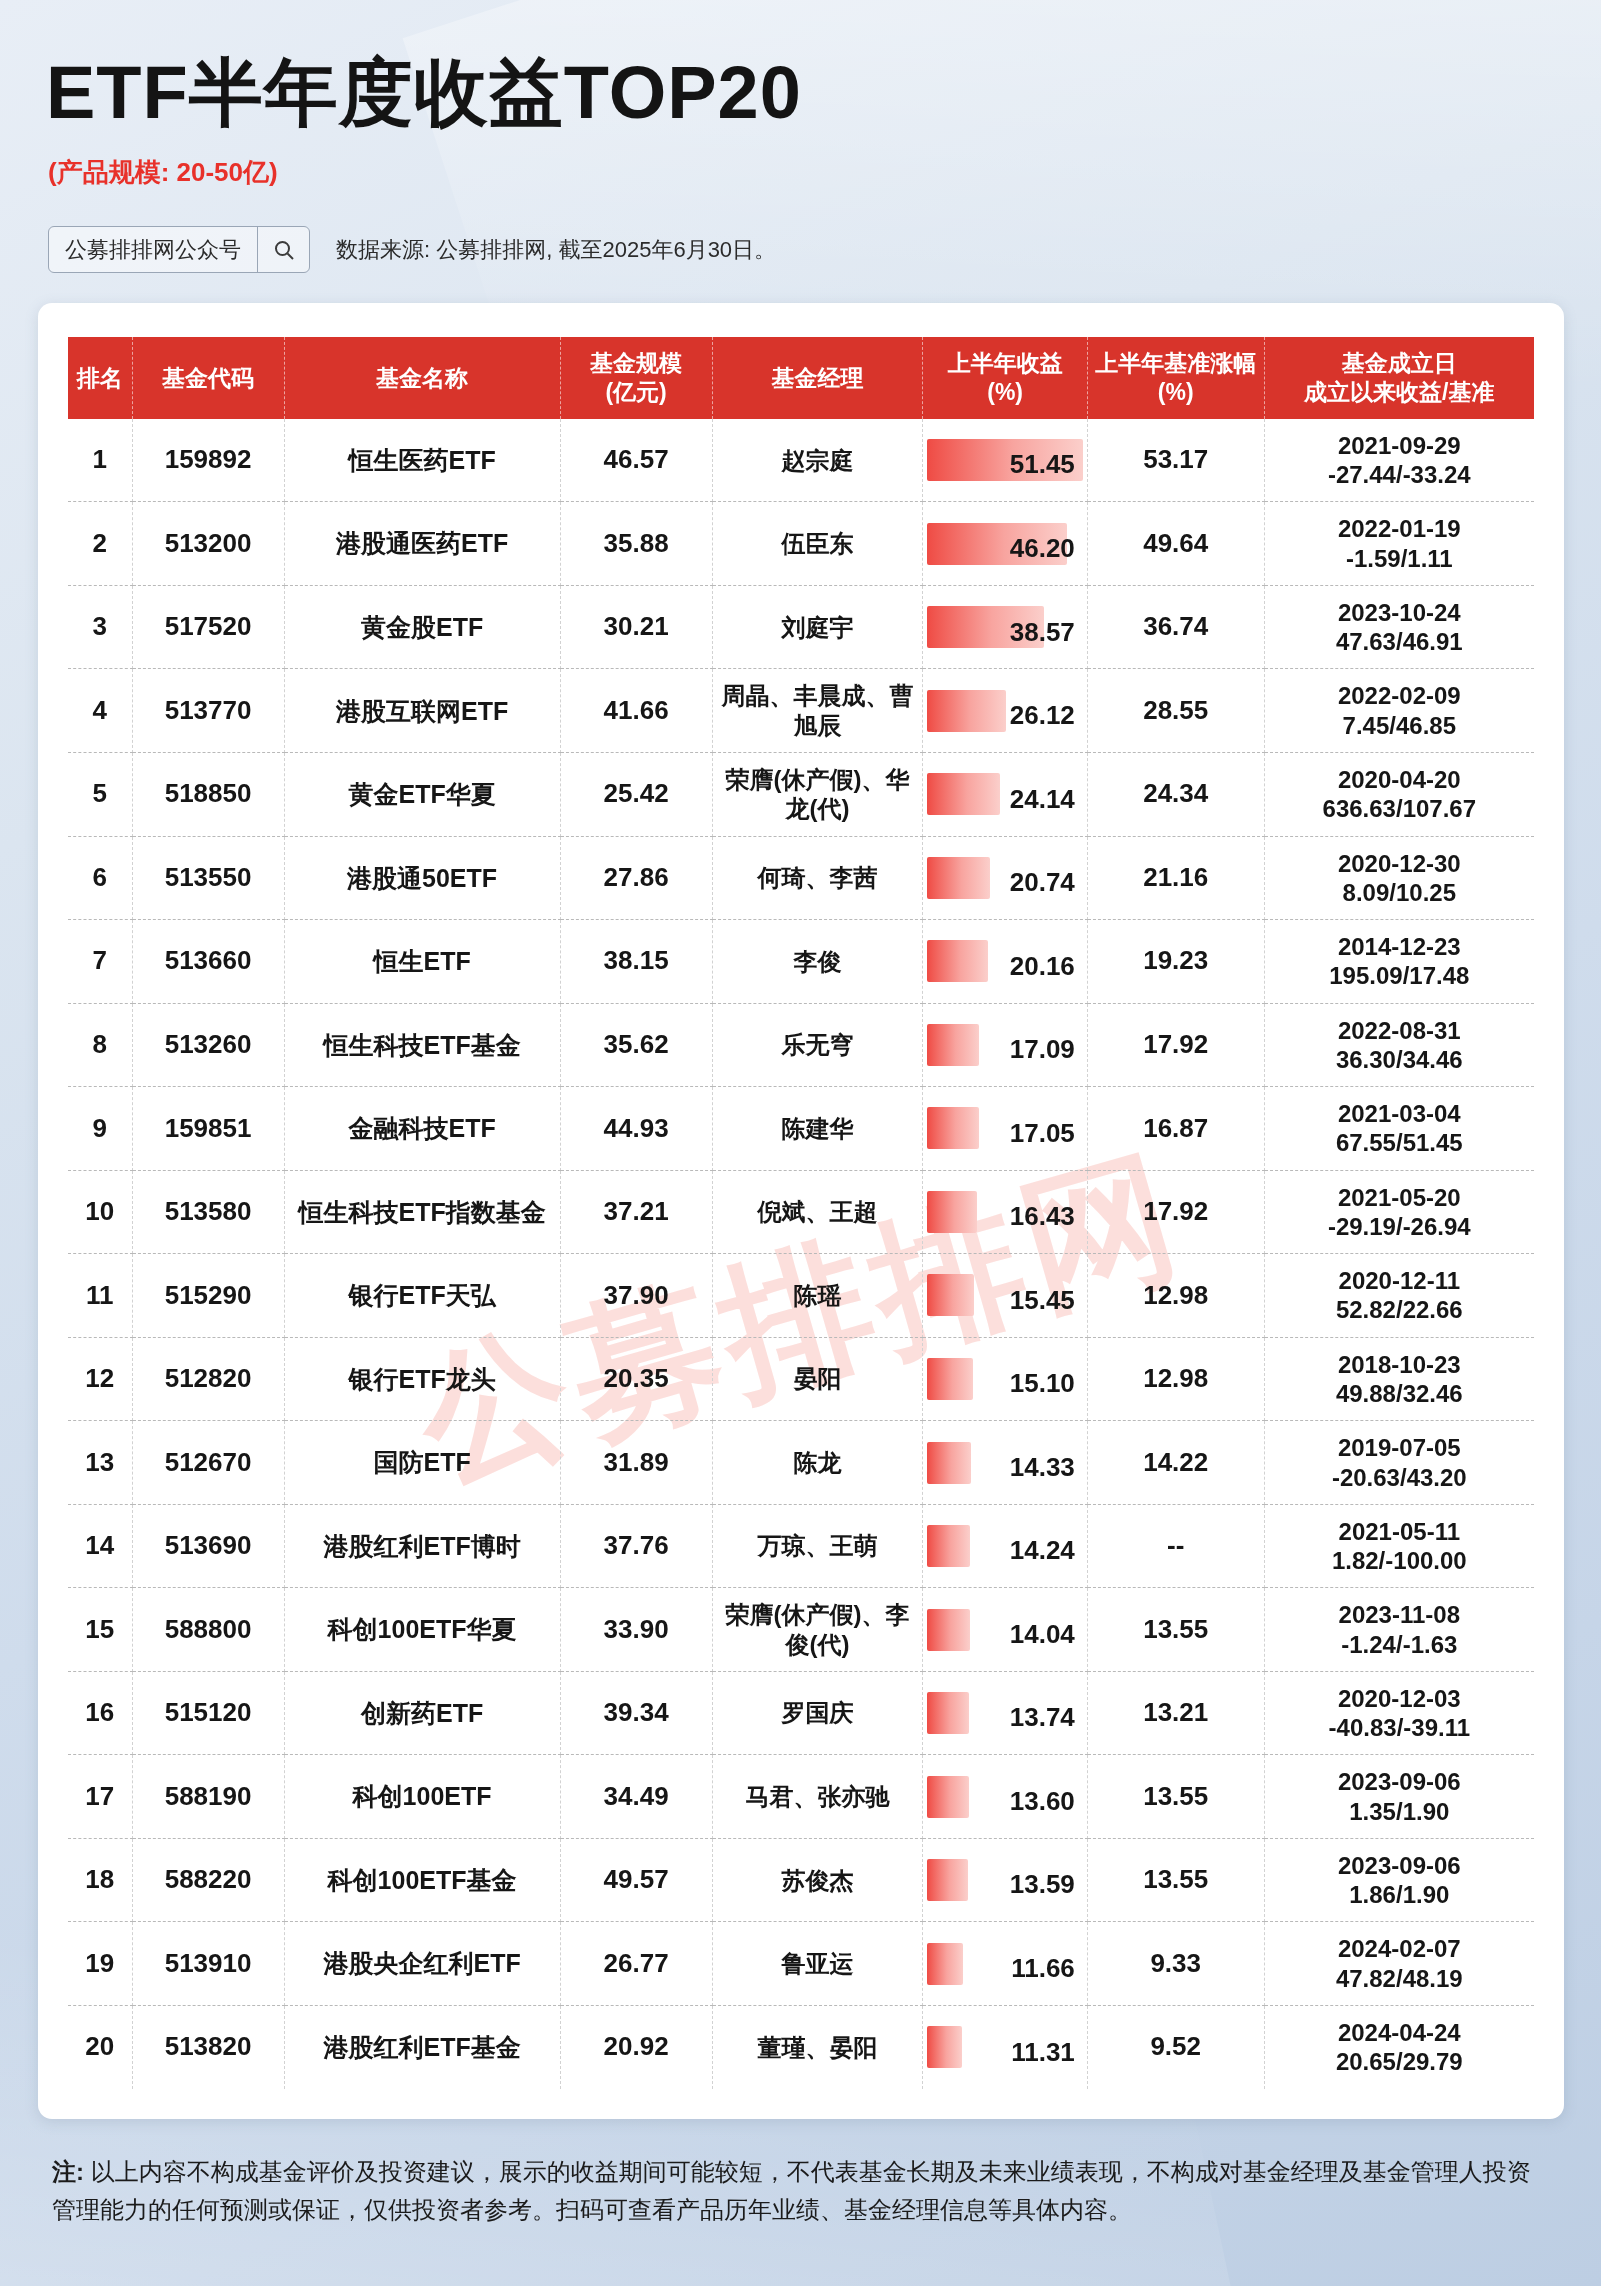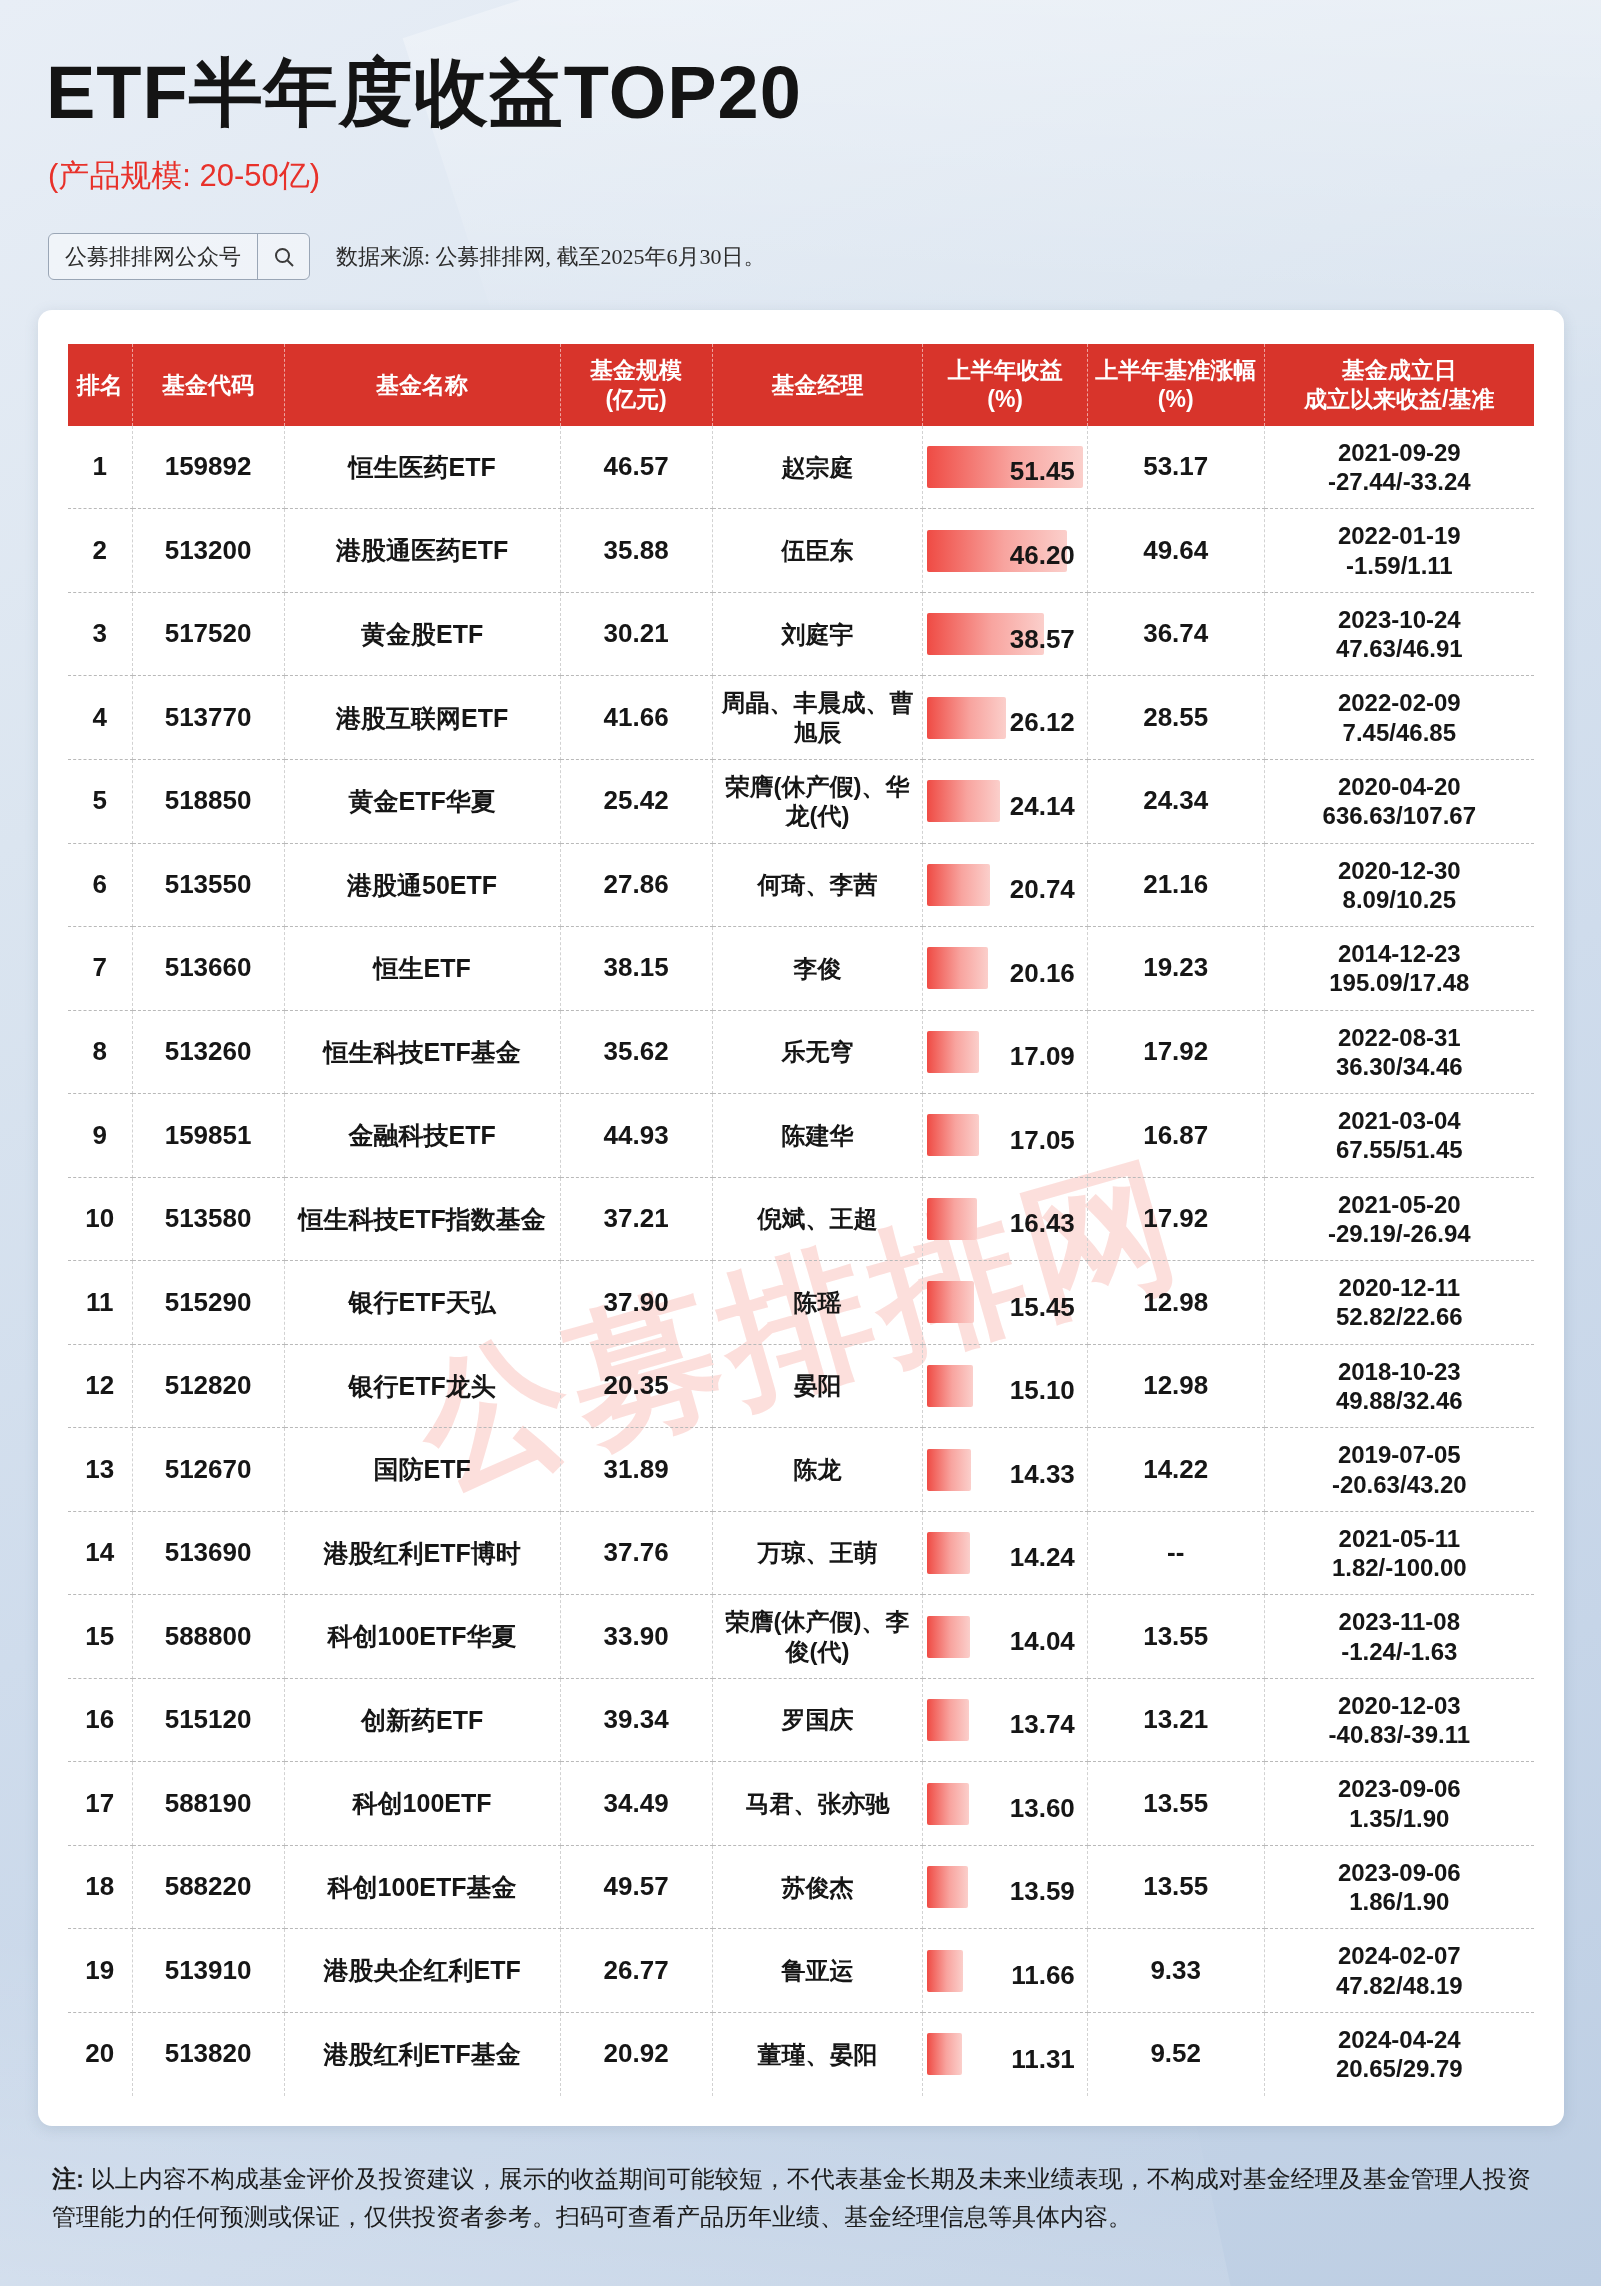--- a/index.html
+++ b/index.html
@@ -42,22 +42,22 @@
     font-size: 74px;
     font-weight: bold;
     letter-spacing: 1px;
     color: #141414;
     padding-top: 52px;
     padding-left: 8px;
     line-height: 1.1;
   }
   .subtitle {
     color: #e8312a;
-    font-size: 31px;
-    font-weight: normal;
+    font-size: 26px;
+    font-weight: bold;
     padding-left: 10px;
     margin-top: 22px;
   }
 
   .srcrow {
     display: flex;
     align-items: center;
     margin-top: 36px;
     padding-left: 10px;
   }
@@ -81,21 +81,20 @@
     height: 45px;
     border-left: 1px solid #9aa6b6;
     display: flex;
     align-items: center;
     justify-content: center;
   }
   .srctext {
     font-size: 22px;
     color: #2b2b2b;
     margin-left: 26px;
-    font-family: Liberation Serif, serif;
   }
 
   .card {
     margin-top: 30px;
     background: #fff;
     border-radius: 14px;
     box-shadow: 0 3px 14px rgba(90,110,135,0.18);
     padding: 34px 30px 30px 30px;
     position: relative;
     overflow: hidden;

